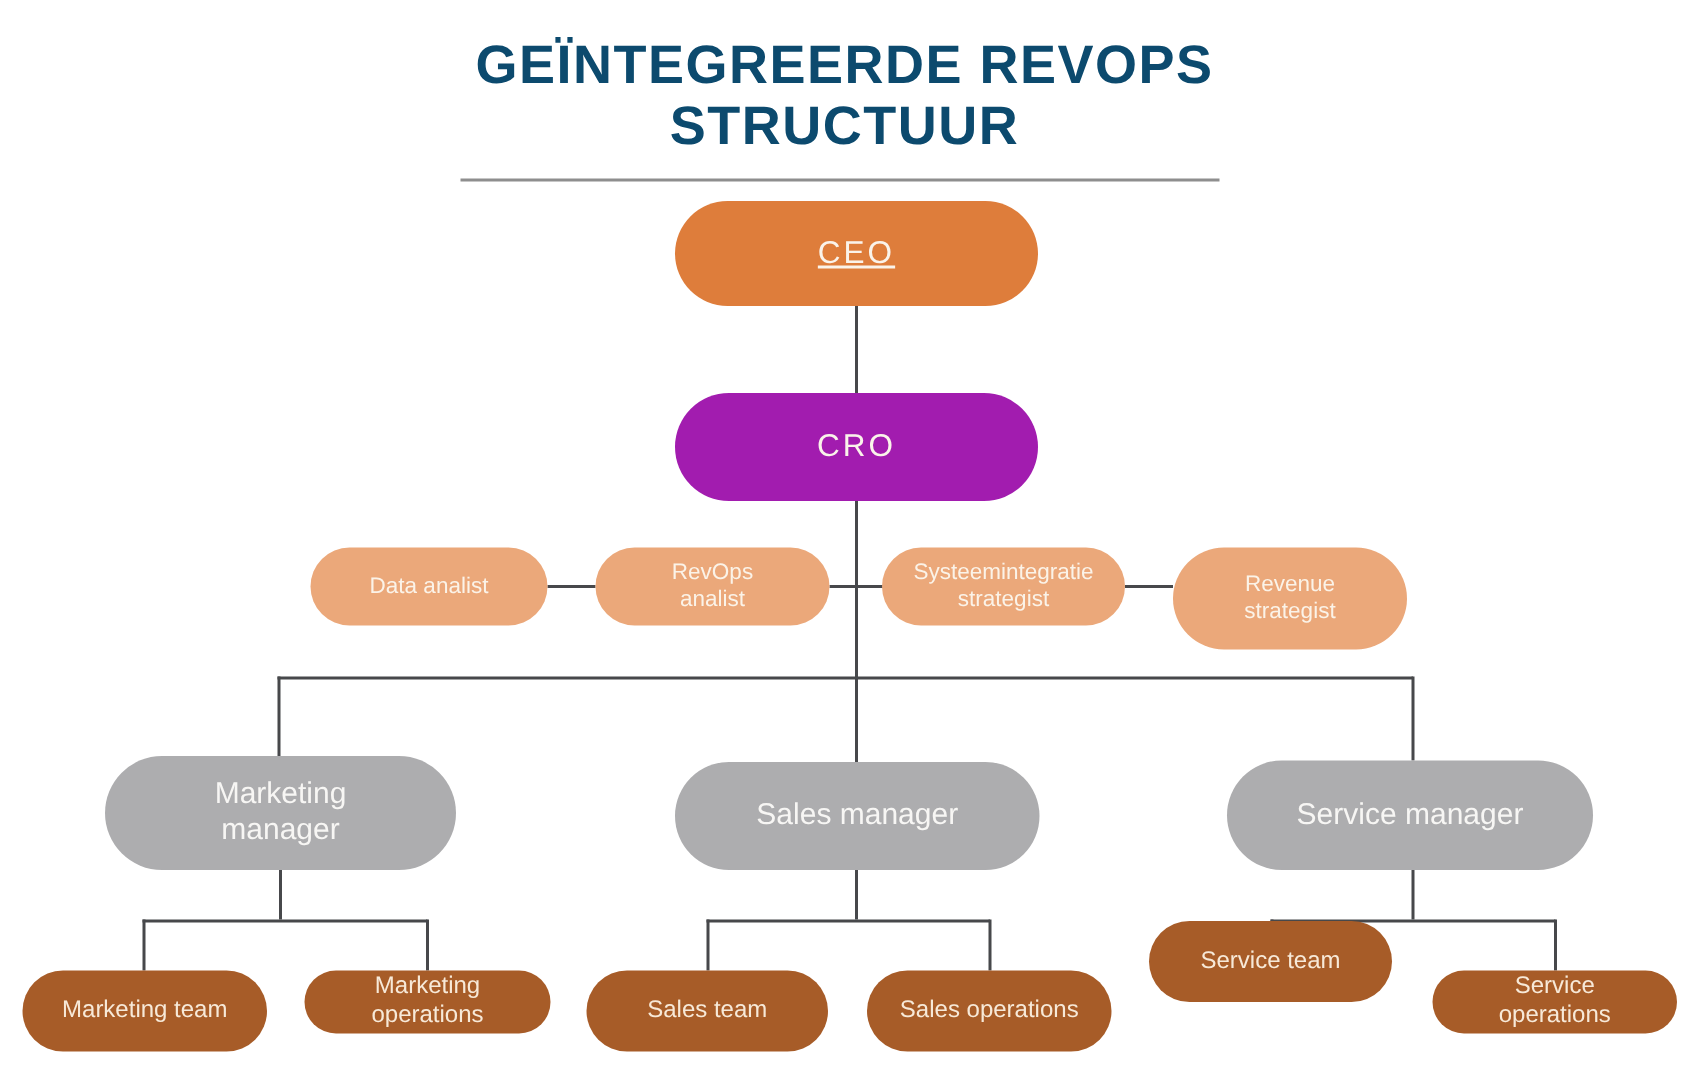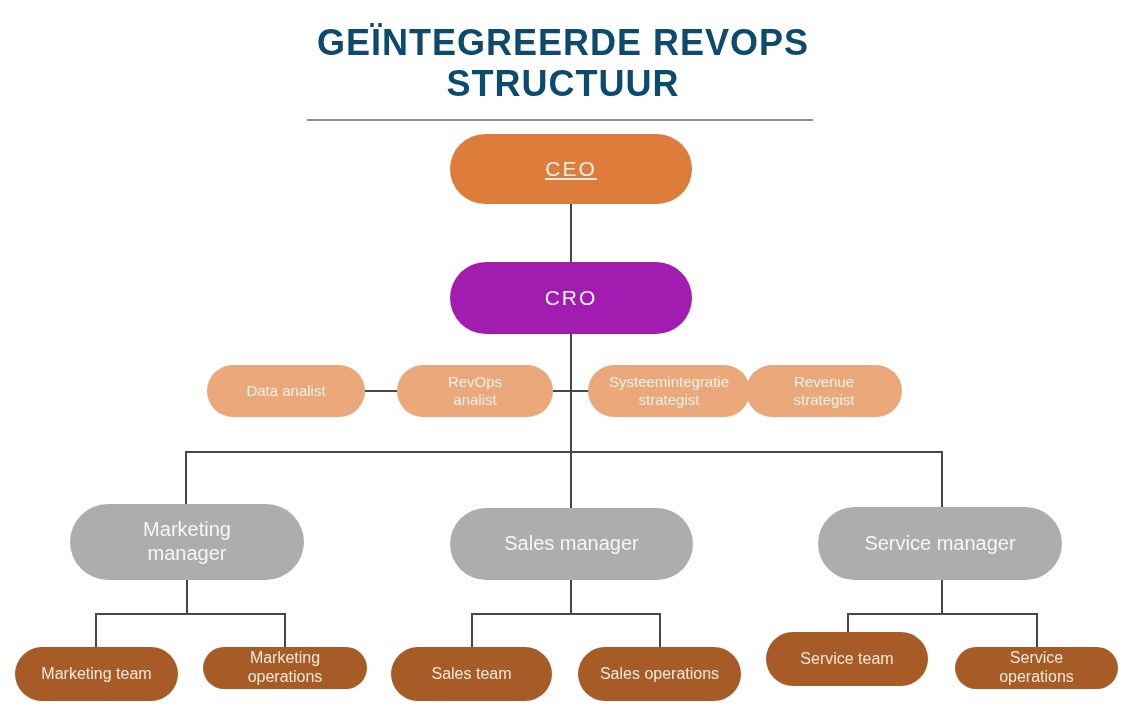--- a/index.html
+++ b/index.html
@@ -96,21 +96,21 @@
 
   <div class="pill spec" style="left:207px;top:365px;width:158px;height:52px;">
     <span>Data analist</span>
   </div>
   <div class="pill spec" style="left:397px;top:365px;width:156px;height:52px;">
     <span style="max-width:80px;">RevOps analist</span>
   </div>
   <div class="pill spec" style="left:588px;top:365px;width:162px;height:52px;">
     <span style="max-width:150px;">Systeemintegratie strategist</span>
   </div>
-  <div class="pill spec" style="left:746px;top:365px;width:156px;height:52px;">
+  <div class="pill spec" style="left:782px;top:365px;width:156px;height:68px;">
     <span style="max-width:90px;">Revenue strategist</span>
   </div>
 
   <div class="pill mgr" style="left:70px;top:504px;width:234px;height:76px;">
     <span style="max-width:140px;">Marketing manager</span>
   </div>
   <div class="pill mgr" style="left:450px;top:508px;width:243px;height:72px;">
     <span>Sales manager</span>
   </div>
   <div class="pill mgr" style="left:818px;top:507px;width:244px;height:73px;">
@@ -122,20 +122,20 @@
   </div>
   <div class="pill team" style="left:203px;top:647px;width:164px;height:42px;">
     <span style="max-width:110px;">Marketing operations</span>
   </div>
   <div class="pill team" style="left:391px;top:647px;width:161px;height:54px;">
     <span>Sales team</span>
   </div>
   <div class="pill team" style="left:578px;top:647px;width:163px;height:54px;">
     <span>Sales operations</span>
   </div>
-  <div class="pill team" style="left:766px;top:632px;width:162px;height:54px;">
+  <div class="pill team" style="left:766px;top:614px;width:162px;height:54px;">
     <span>Service team</span>
   </div>
   <div class="pill team" style="left:955px;top:647px;width:163px;height:42px;">
     <span style="max-width:100px;">Service operations</span>
   </div>
 
 </div>
 
 </body></html>

